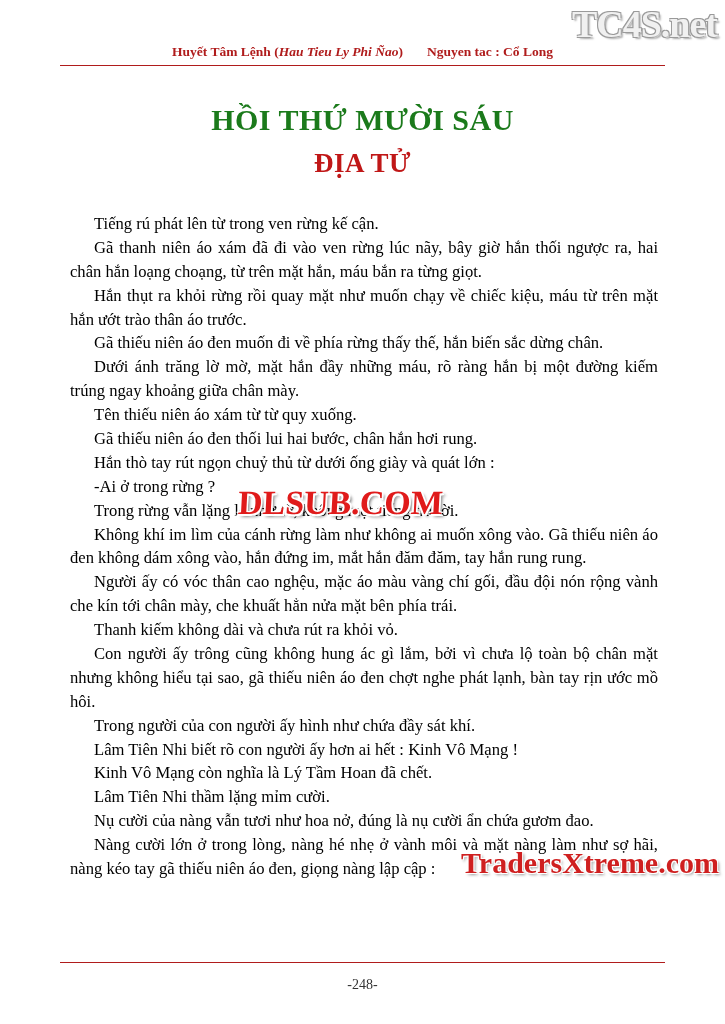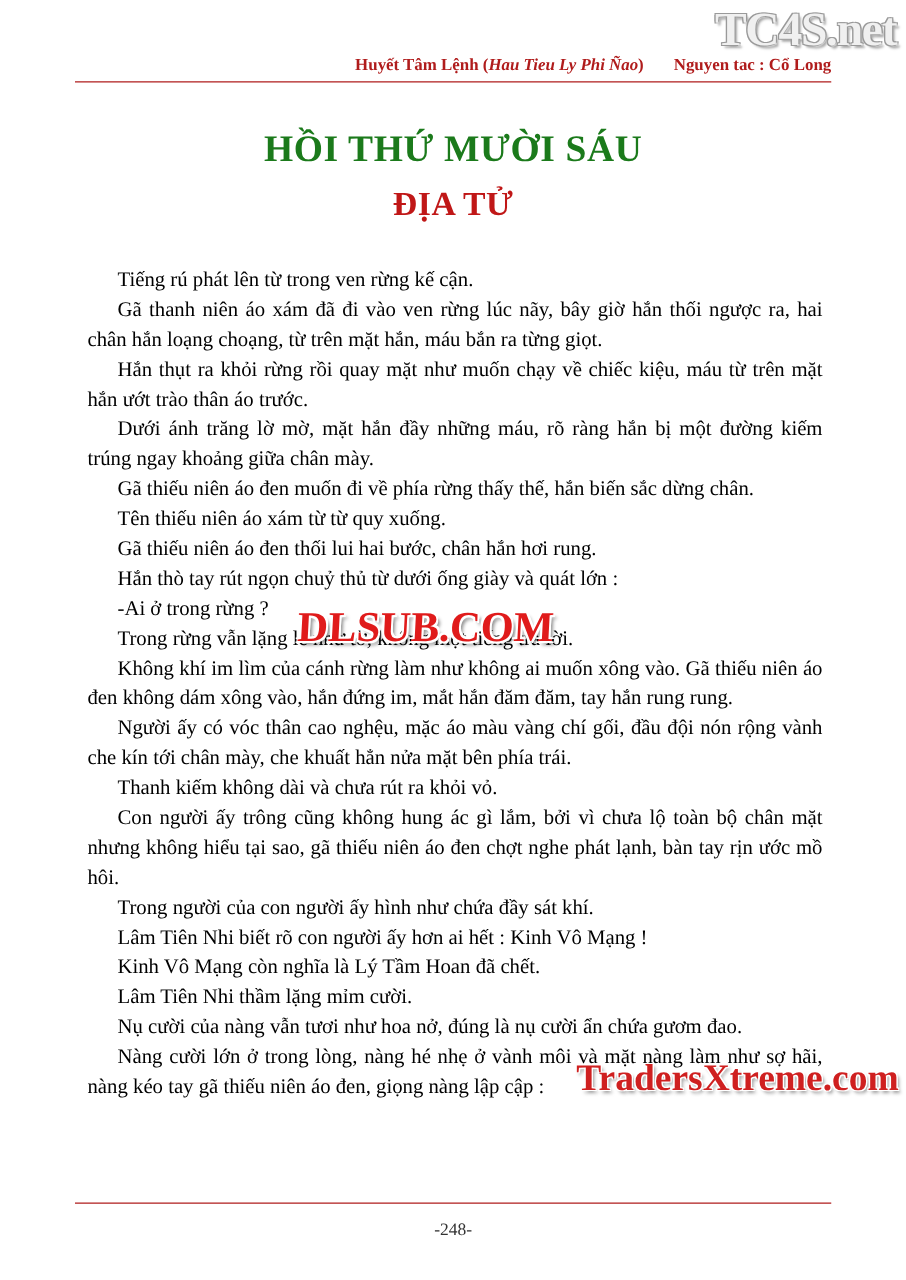--- a/index.html
+++ b/index.html
@@ -74,21 +74,21 @@
        3px  3px 3px rgba(0,0,0,0.45);
   }
 
   
   .header {
     position: absolute;
     left: 60px;
     top: 44px;
     width: 605px;
     display: flex;
-    justify-content: flex-end;
+    justify-content: center;
     align-items: baseline;
     font-size: 13.5px;
     font-weight: bold;
     color: #b01c1c;
     gap: 24px;
   }
   .header .left i { font-style: italic; }
   .header-rule {
     position: absolute;
     left: 60px;
@@ -183,22 +183,22 @@
   </div>
   <div class="header-rule"></div>
 
   <div class="chapter-title">HỒI THỨ MƯỜI SÁU</div>
   <div class="chapter-sub">ĐỊA TỬ</div>
 
   <div class="body-text">
     <p>Tiếng rú phát lên từ trong ven rừng kế cận.</p>
     <p>Gã thanh niên áo xám đã đi vào ven rừng lúc nãy, bây giờ hắn thối ngược ra, hai chân hắn loạng choạng, từ trên mặt hắn, máu bắn ra từng giọt.</p>
     <p>Hắn thụt ra khỏi rừng rồi quay mặt như muốn chạy về chiếc kiệu, máu từ trên mặt hắn ướt trào thân áo trước.</p>
+    <p>Gã thiếu niên áo đen muốn đi về phía rừng thấy thế, hắn biến sắc dừng chân.</p>
     <p>Dưới ánh trăng lờ mờ, mặt hắn đầy những máu, rõ ràng hắn bị một đường kiếm trúng ngay khoảng giữa chân mày.</p>
-    <p>Gã thiếu niên áo đen muốn đi về phía rừng thấy thế, hắn biến sắc dừng chân.</p>
     <p>Tên thiếu niên áo xám từ từ quy xuống.</p>
     <p>Gã thiếu niên áo đen thối lui hai bước, chân hắn hơi rung.</p>
     <p>Hắn thò tay rút ngọn chuỷ thủ từ dưới ống giày và quát lớn :</p>
     <p>-Ai ở trong rừng ?</p>
     <p>Trong rừng vẫn lặng lẽ như tờ, không một tiếng trả lời.</p>
     <p>Không khí im lìm của cánh rừng làm như không ai muốn xông vào. Gã thiếu niên áo đen không dám xông vào, hắn đứng im, mắt hắn đăm đăm, tay hắn rung rung.</p>
     <p>Người ấy có vóc thân cao nghệu, mặc áo màu vàng chí gối, đầu đội nón rộng vành che kín tới chân mày, che khuất hẳn nửa mặt bên phía trái.</p>
     <p>Thanh kiếm không dài và chưa rút ra khỏi vỏ.</p>
     <p>Con người ấy trông cũng không hung ác gì lắm, bởi vì chưa lộ toàn bộ chân mặt nhưng không hiểu tại sao, gã thiếu niên áo đen chợt nghe phát lạnh, bàn tay rịn ước mồ hôi.</p>
     <p>Trong người của con người ấy hình như chứa đầy sát khí.</p>

